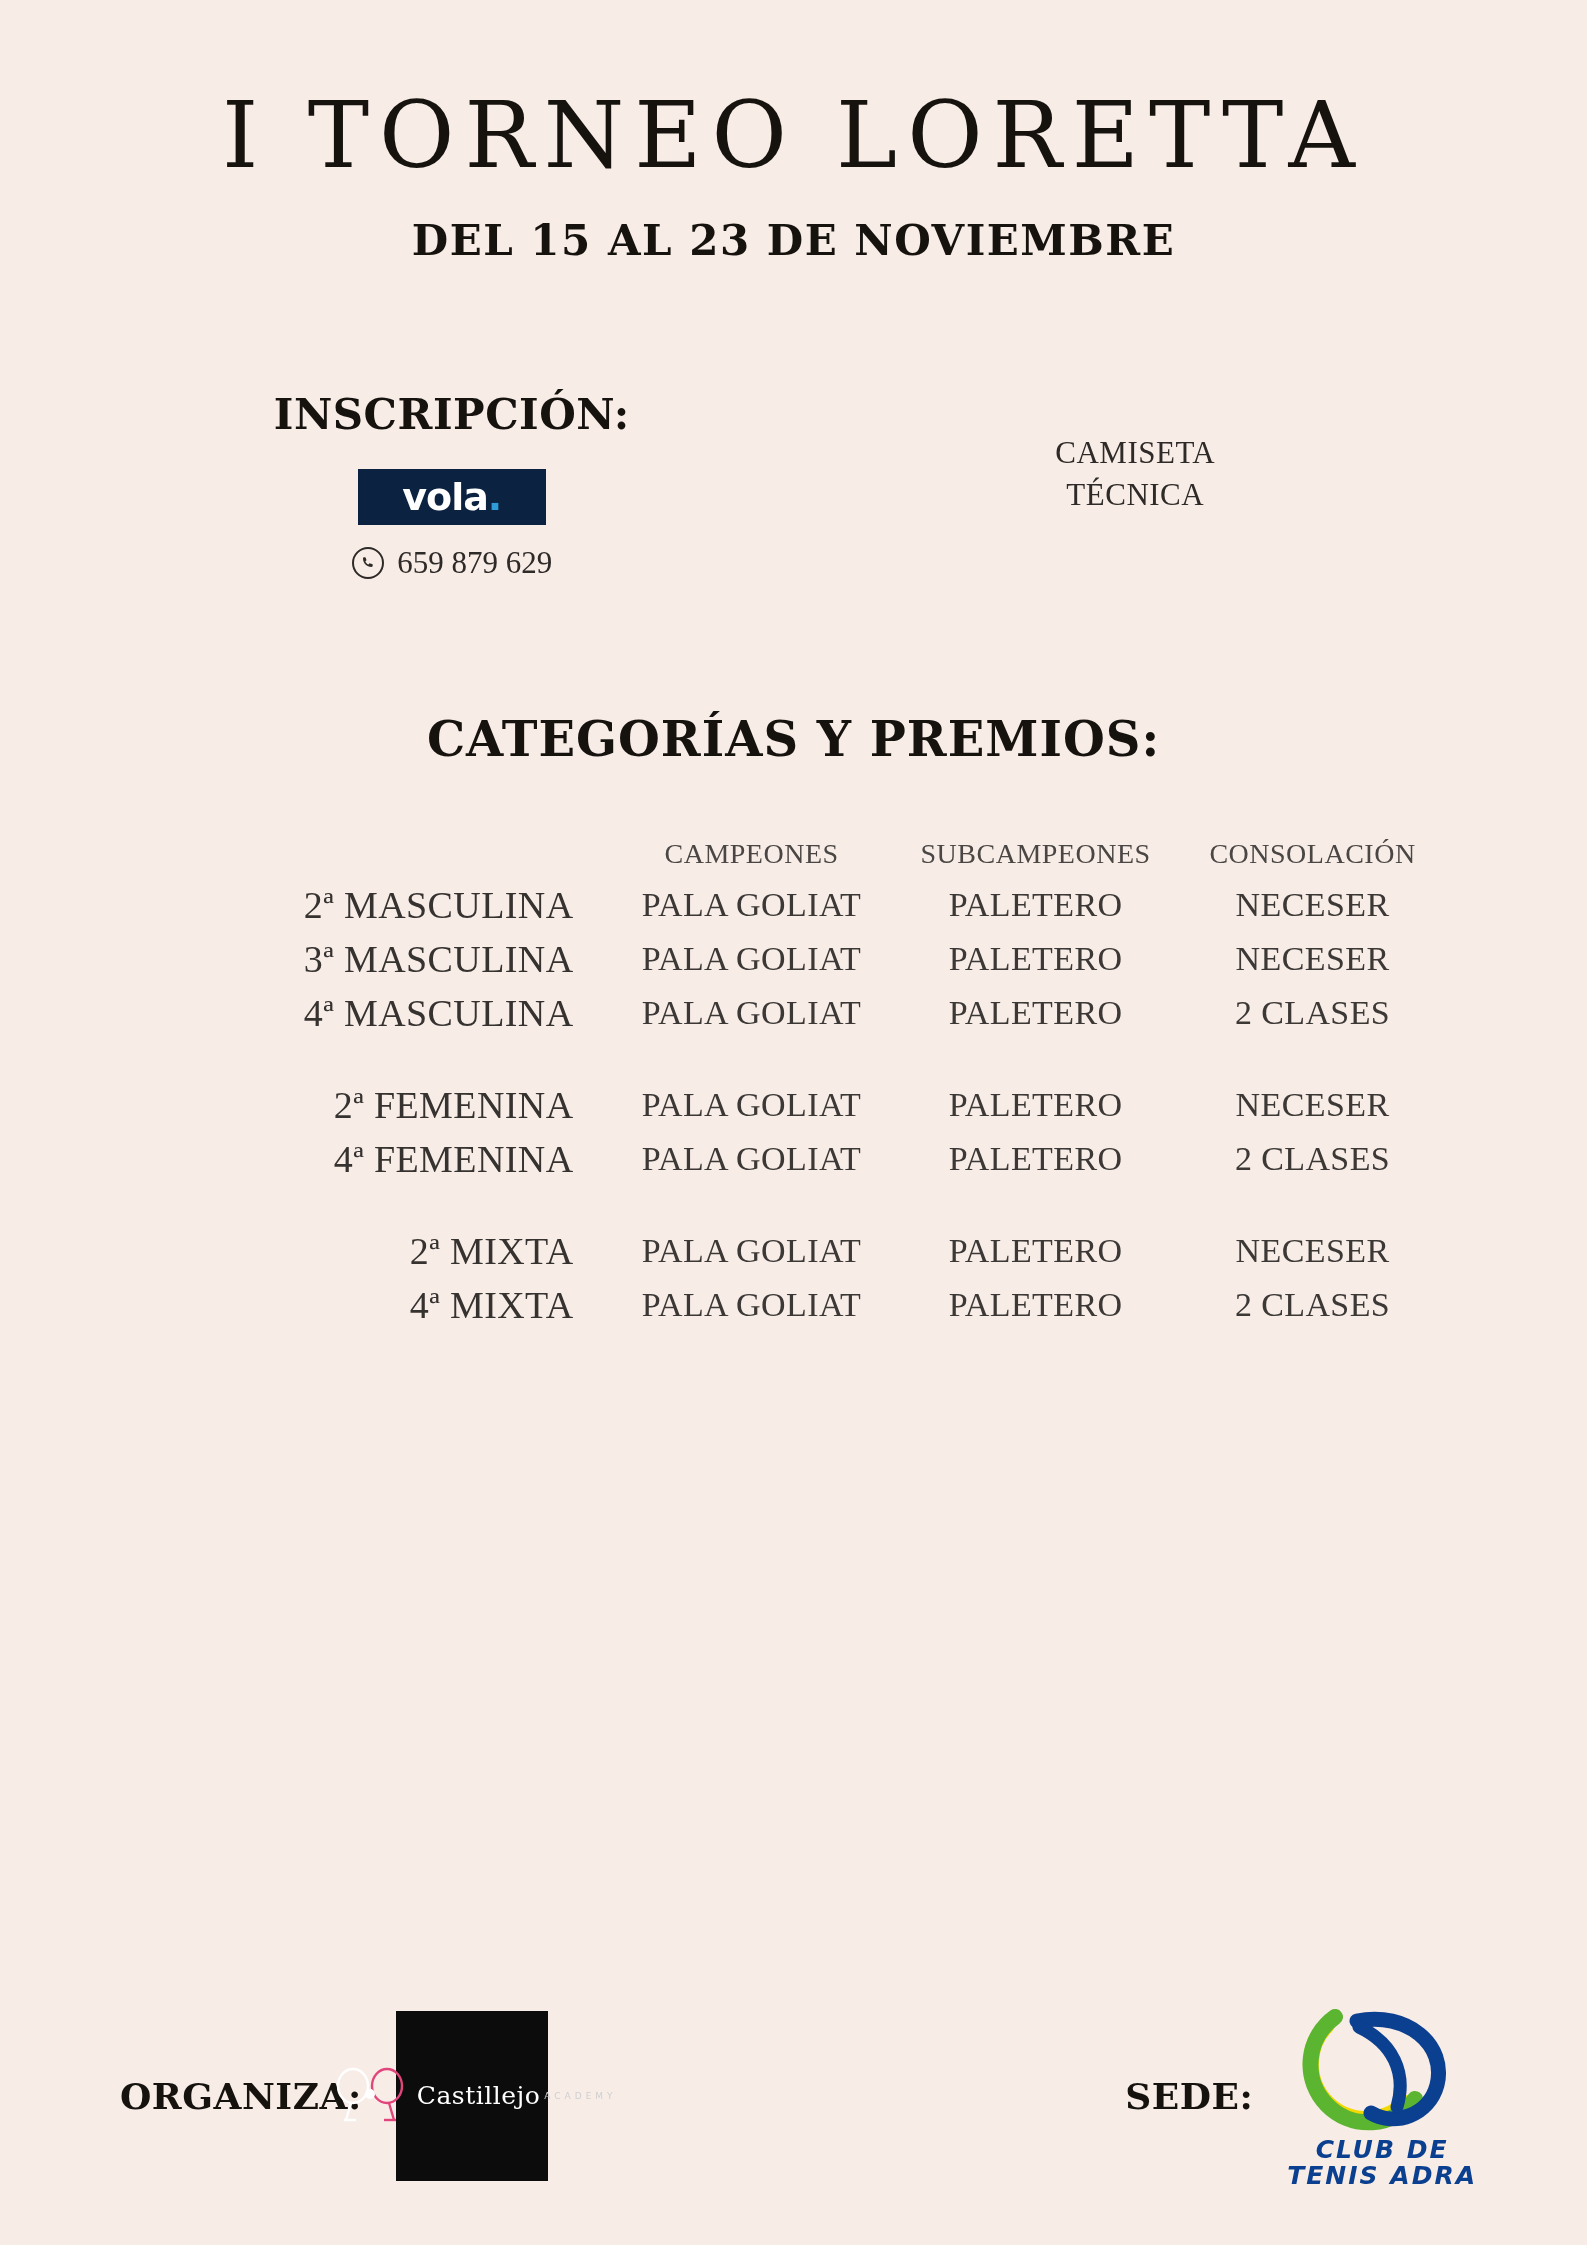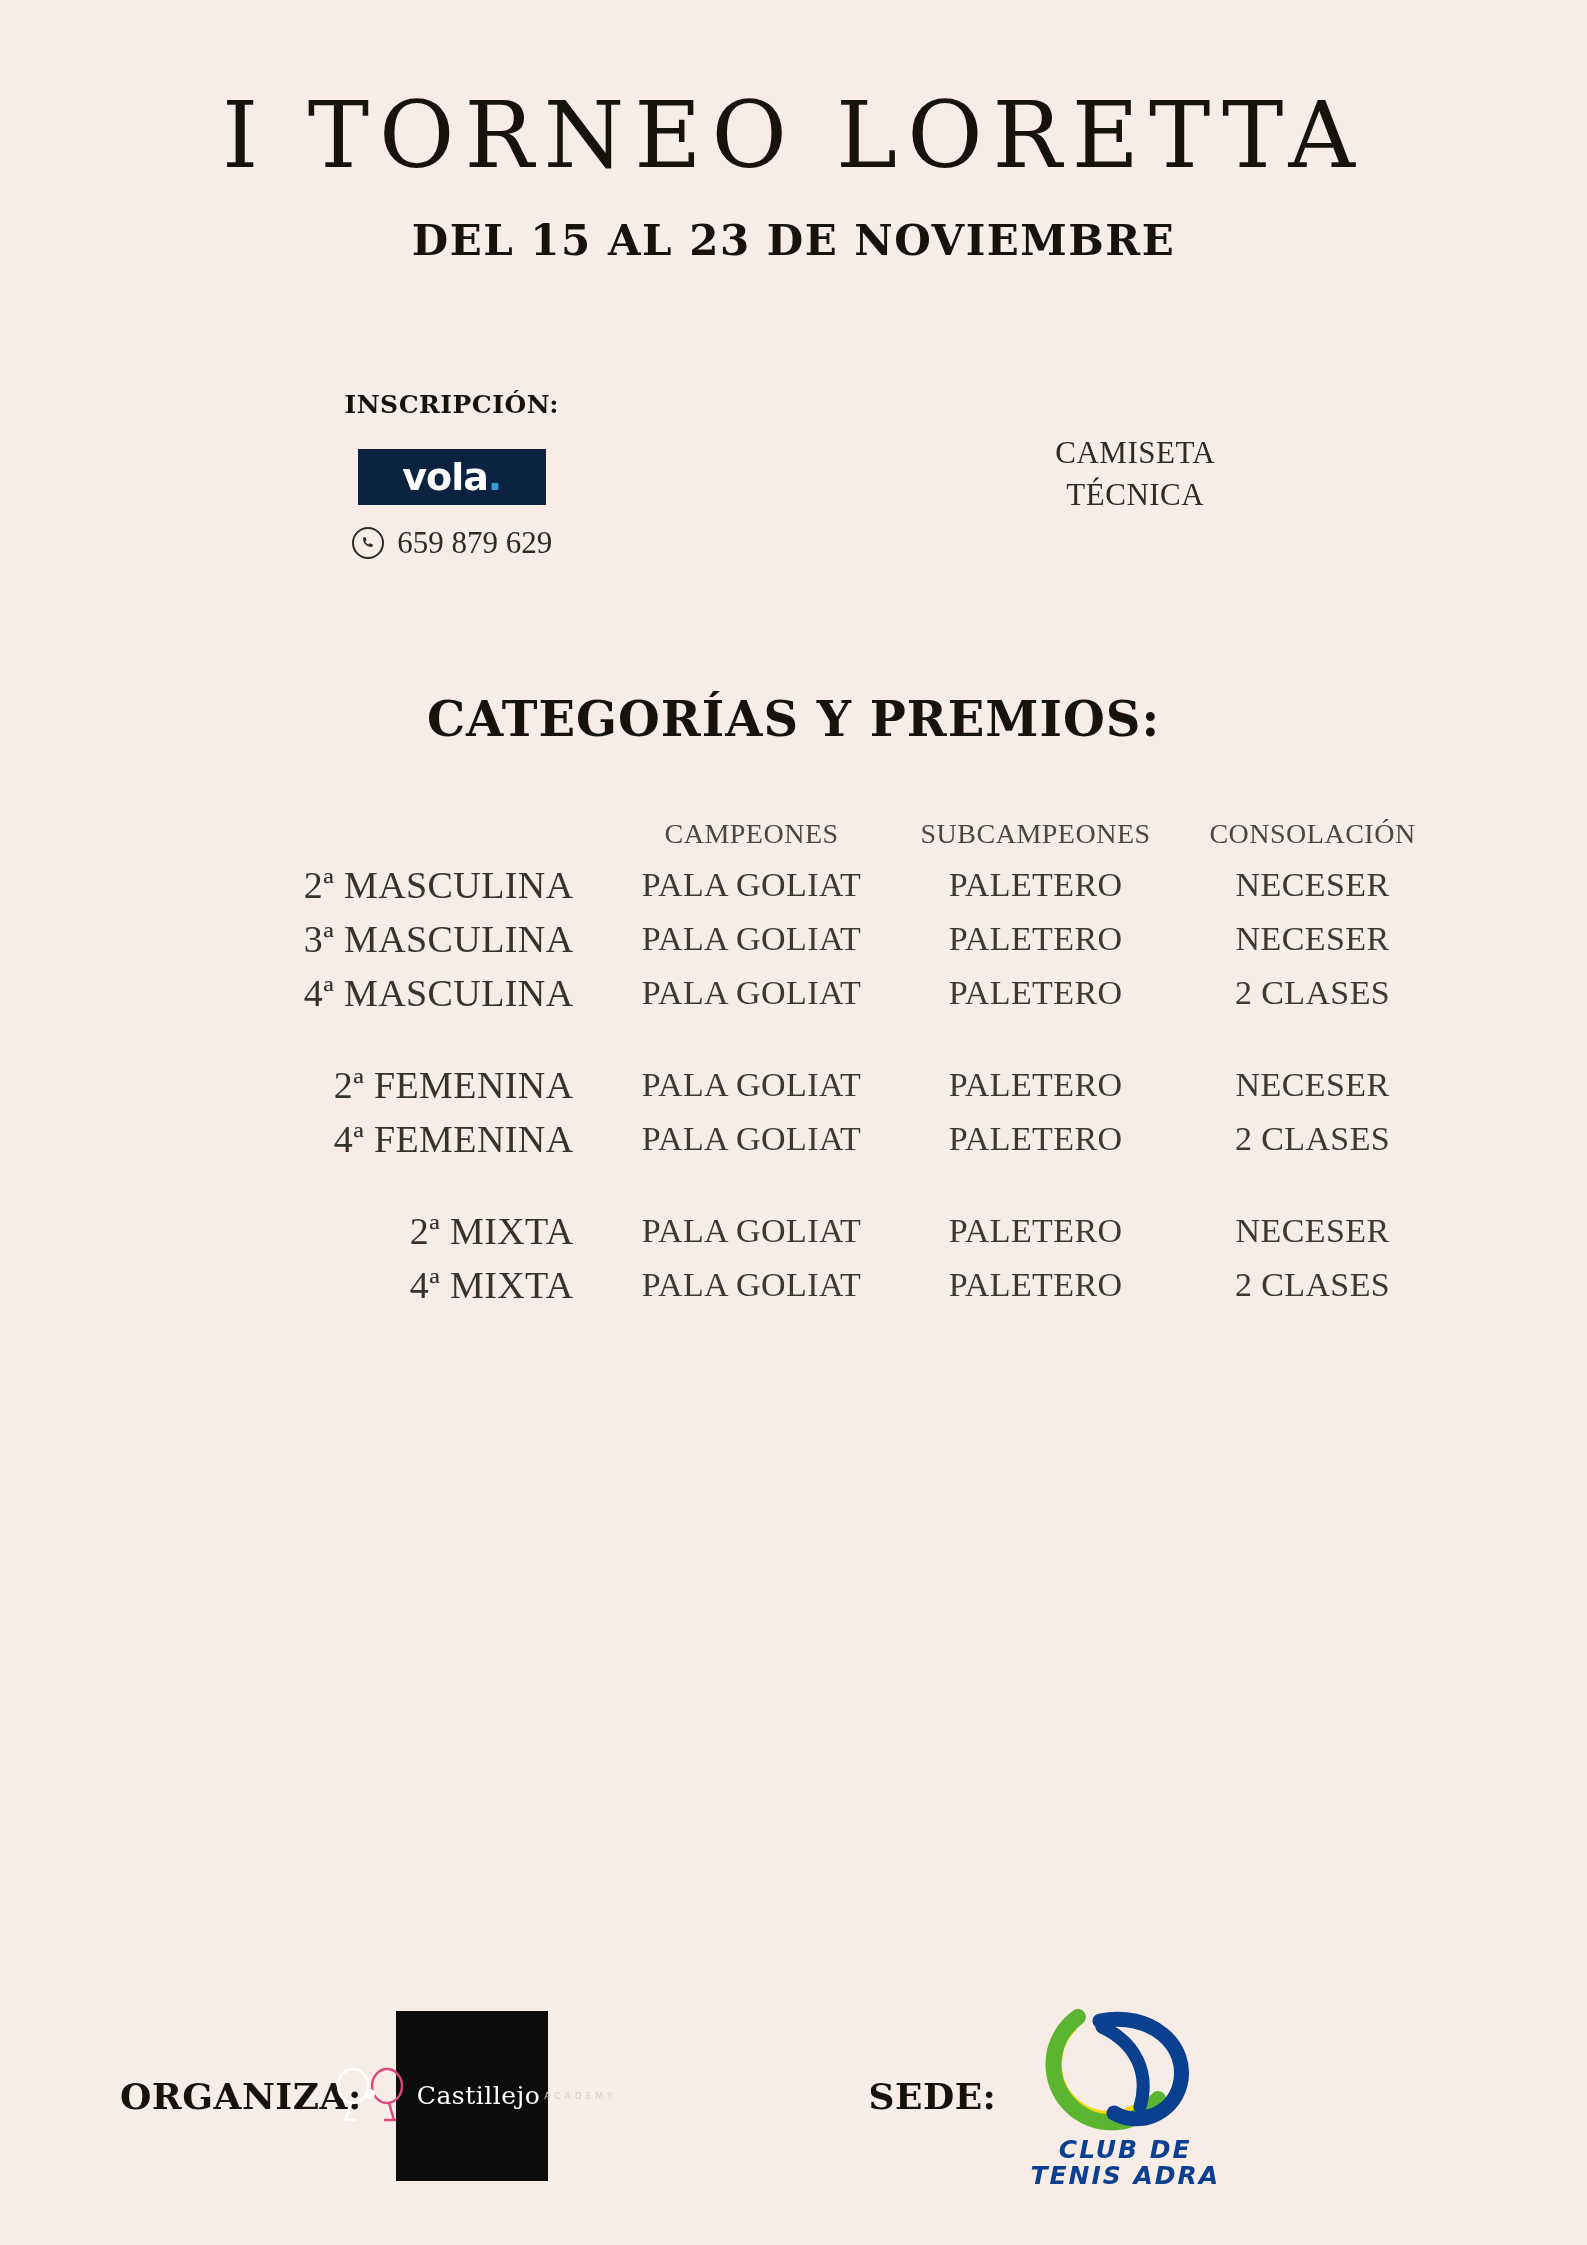--- a/index.html
+++ b/index.html
@@ -55,21 +55,21 @@
     padding: 0 110px;
     box-sizing: border-box;
   }
   .info-col {
     flex: 1;
     text-align: center;
   }
   .info-head {
     font-family: "DejaVu Serif", serif;
     font-weight: bold;
-    font-size: 25px;
+    font-size: 42px;
     letter-spacing: 0.5px;
     color: #16130f;
   }
 
   
   .vola-logo {
     margin: 30px auto 0;
     width: 188px;
     height: 56px;
     background: #0b2341;
@@ -178,21 +178,21 @@
     gap: 0;
     padding: 0 110px;
     box-sizing: border-box;
   }
   .foot-group {
     display: flex;
     align-items: center;
     gap: 34px;
   }
   .foot-group.left { width: 50%; justify-content: flex-start; padding-left: 10px; }
-  .foot-group.right { width: 50%; justify-content: flex-start; padding-left: 140px; }
+  .foot-group.right { width: 50%; justify-content: flex-end; padding-left: 140px; }
   .foot-label {
     font-family: "DejaVu Serif", serif;
     font-weight: bold;
     font-size: 36px;
     letter-spacing: 0.5px;
     color: #16130f;
   }
 
   
   .castillejo {

